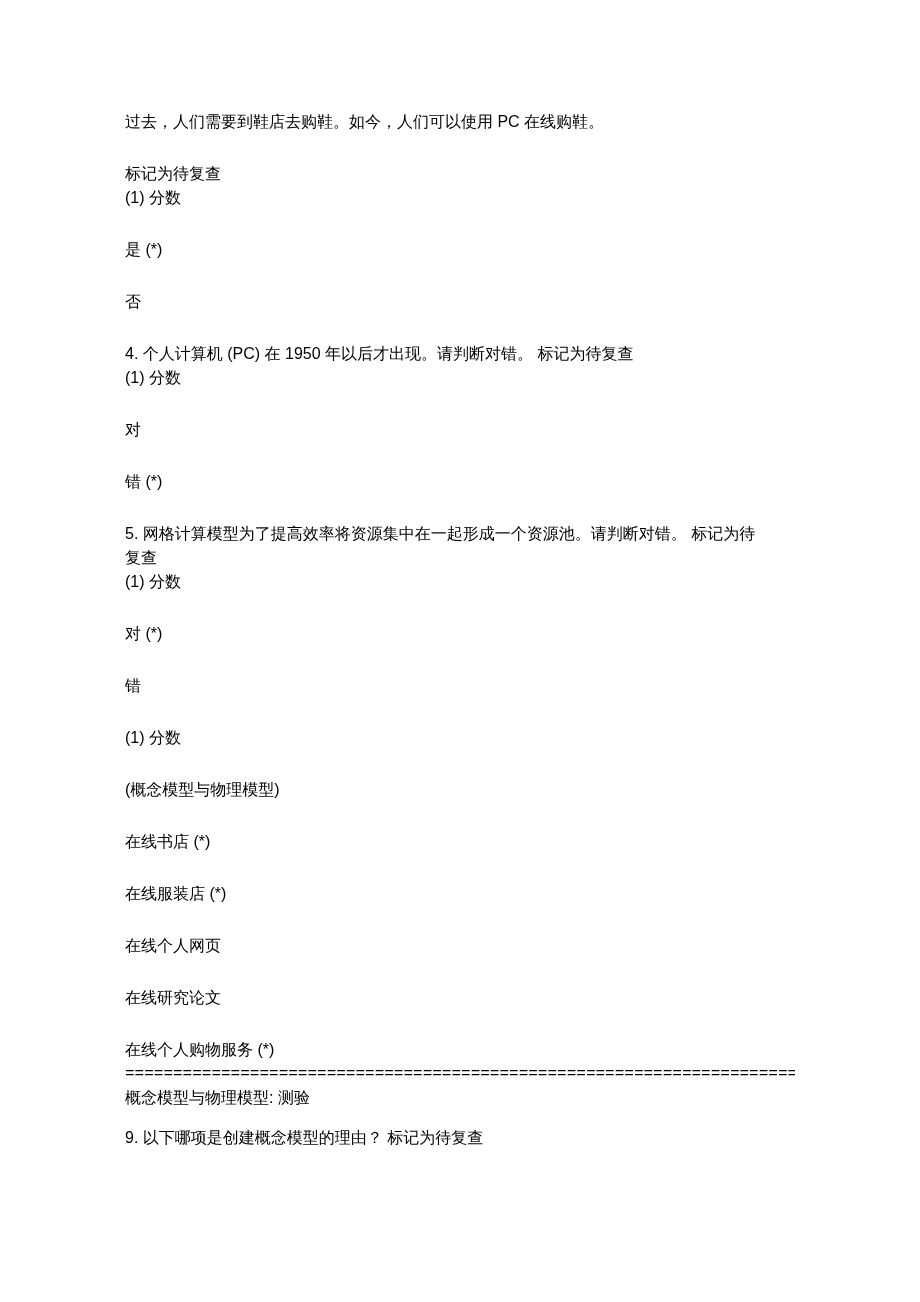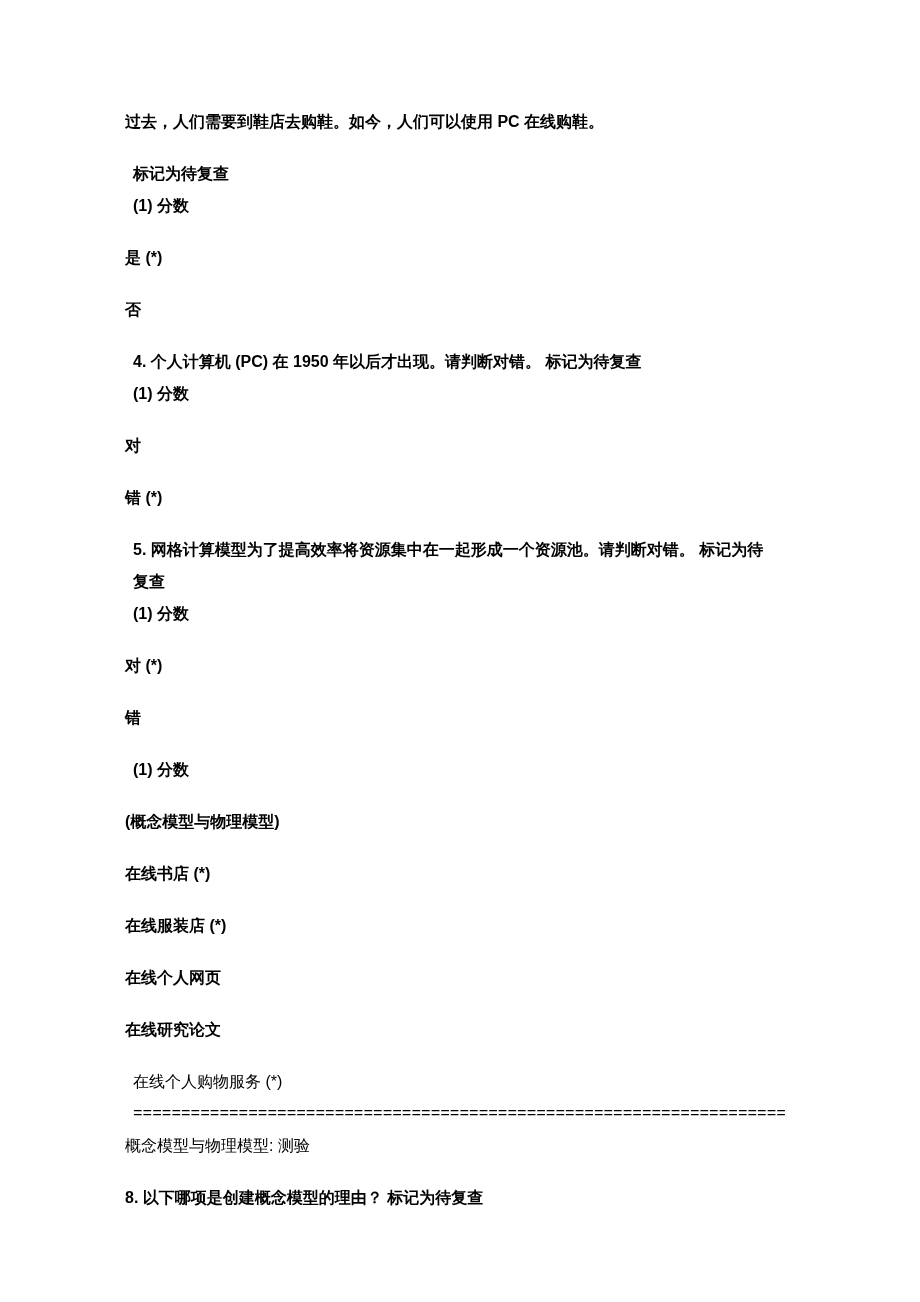--- a/index.html
+++ b/index.html
@@ -11,37 +11,36 @@
     line-height: 1.5;
   }
   .page {
     width: 920px;
     min-height: 1302px;
     padding: 110px 125px 80px 125px;
     box-sizing: border-box;
   }
   .para {
     margin-bottom: 28px;
-    font-weight: bold;
   }
   .line {
     display: block;
   }
   .tight .line {
-    margin: 8px;
+    margin: 0;
   }
   .divider {
     letter-spacing: 0;
     font-family: "Courier New", monospace;
     font-size: 16px;
     white-space: nowrap;
     overflow: hidden;
   }
   .section-title {
-    margin-bottom: 28px;
+    margin-bottom: 16px;
   }
 </style>
 </head>
 <body>
 
 <div class="page">
 
   <div class="para">
     <span class="line">过去，人们需要到鞋店去购鞋。如今，人们可以使用 PC 在线购鞋。</span>
   </div>
@@ -114,16 +113,16 @@
   <div class="tight">
     <span class="line">在线个人购物服务 (*)</span>
     <span class="line divider">==========================================================================</span>
   </div>
 
   <div class="section-title">
     <span class="line">概念模型与物理模型: 测验</span>
   </div>
 
   <div class="para">
-    <span class="line">8. 以下哪项是创建概念模型的理由？ 标记为待复查</span>
+    <span class="line">9. 以下哪项是创建概念模型的理由？ 标记为待复查</span>
   </div>
 
 </div>
 
 </body></html>

